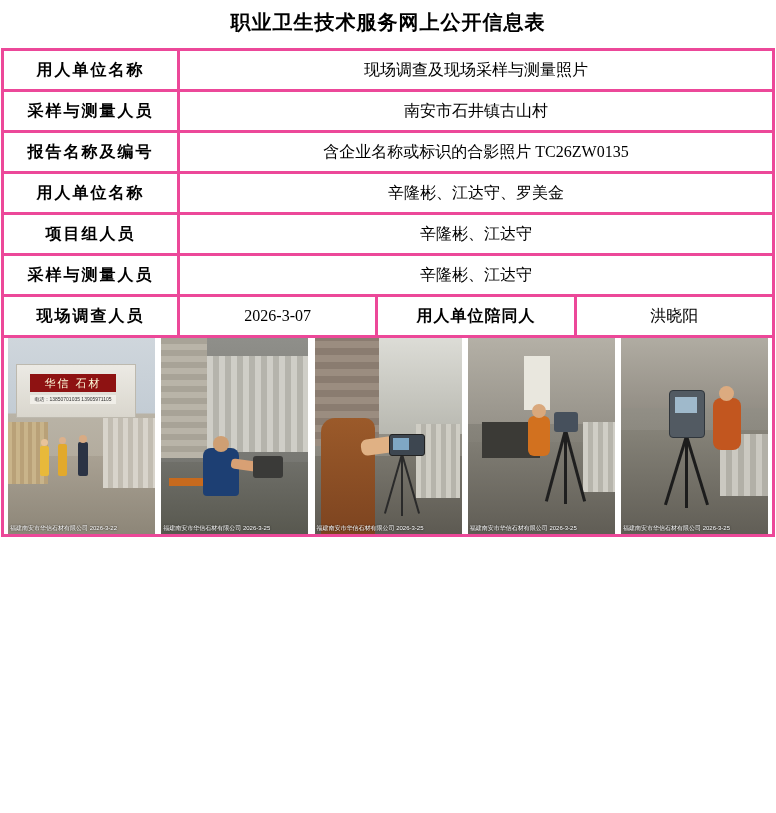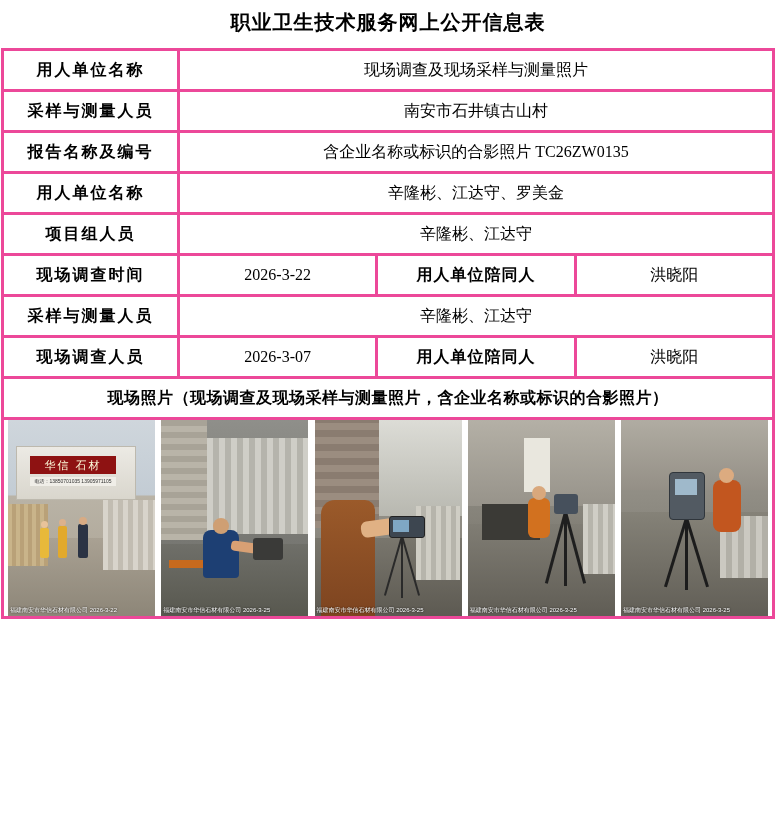--- a/index.html
+++ b/index.html
@@ -201,37 +201,28 @@
       </tr>
       <tr>
         <td class="label">用人单位名称</td>
         <td class="value" colspan="3">辛隆彬、江达守、罗美金</td>
       </tr>
       <tr>
         <td class="label">项目组人员</td>
         <td class="value" colspan="3">辛隆彬、江达守</td>
       </tr>
       <tr>
-        <td class="label">现场调查时间</td>
-        <td class="value">2026-3-22</td>
-        <td class="sublabel">用人单位陪同人</td>
-        <td class="subvalue">洪晓阳</td>
-      </tr>
-      <tr>
         <td class="label">采样与测量人员</td>
         <td class="value" colspan="3">辛隆彬、江达守</td>
       </tr>
       <tr>
         <td class="label">现场调查人员</td>
         <td class="value">2026-3-07</td>
         <td class="sublabel">用人单位陪同人</td>
         <td class="subvalue">洪晓阳</td>
-      </tr>
-      <tr>
-        <td class="photo-header" colspan="4">现场照片（现场调查及现场采样与测量照片，含企业名称或标识的合影照片）</td>
       </tr>
       <tr>
         <td class="photo-area" colspan="4">
           <div class="photo-strip">
 
             <div class="photo p1">
               <div class="ground"></div>
               <div class="bld"></div>
               <div class="sign">华信 石材</div>
               <div class="sign2">电话：13850701035        13905971105</div>

